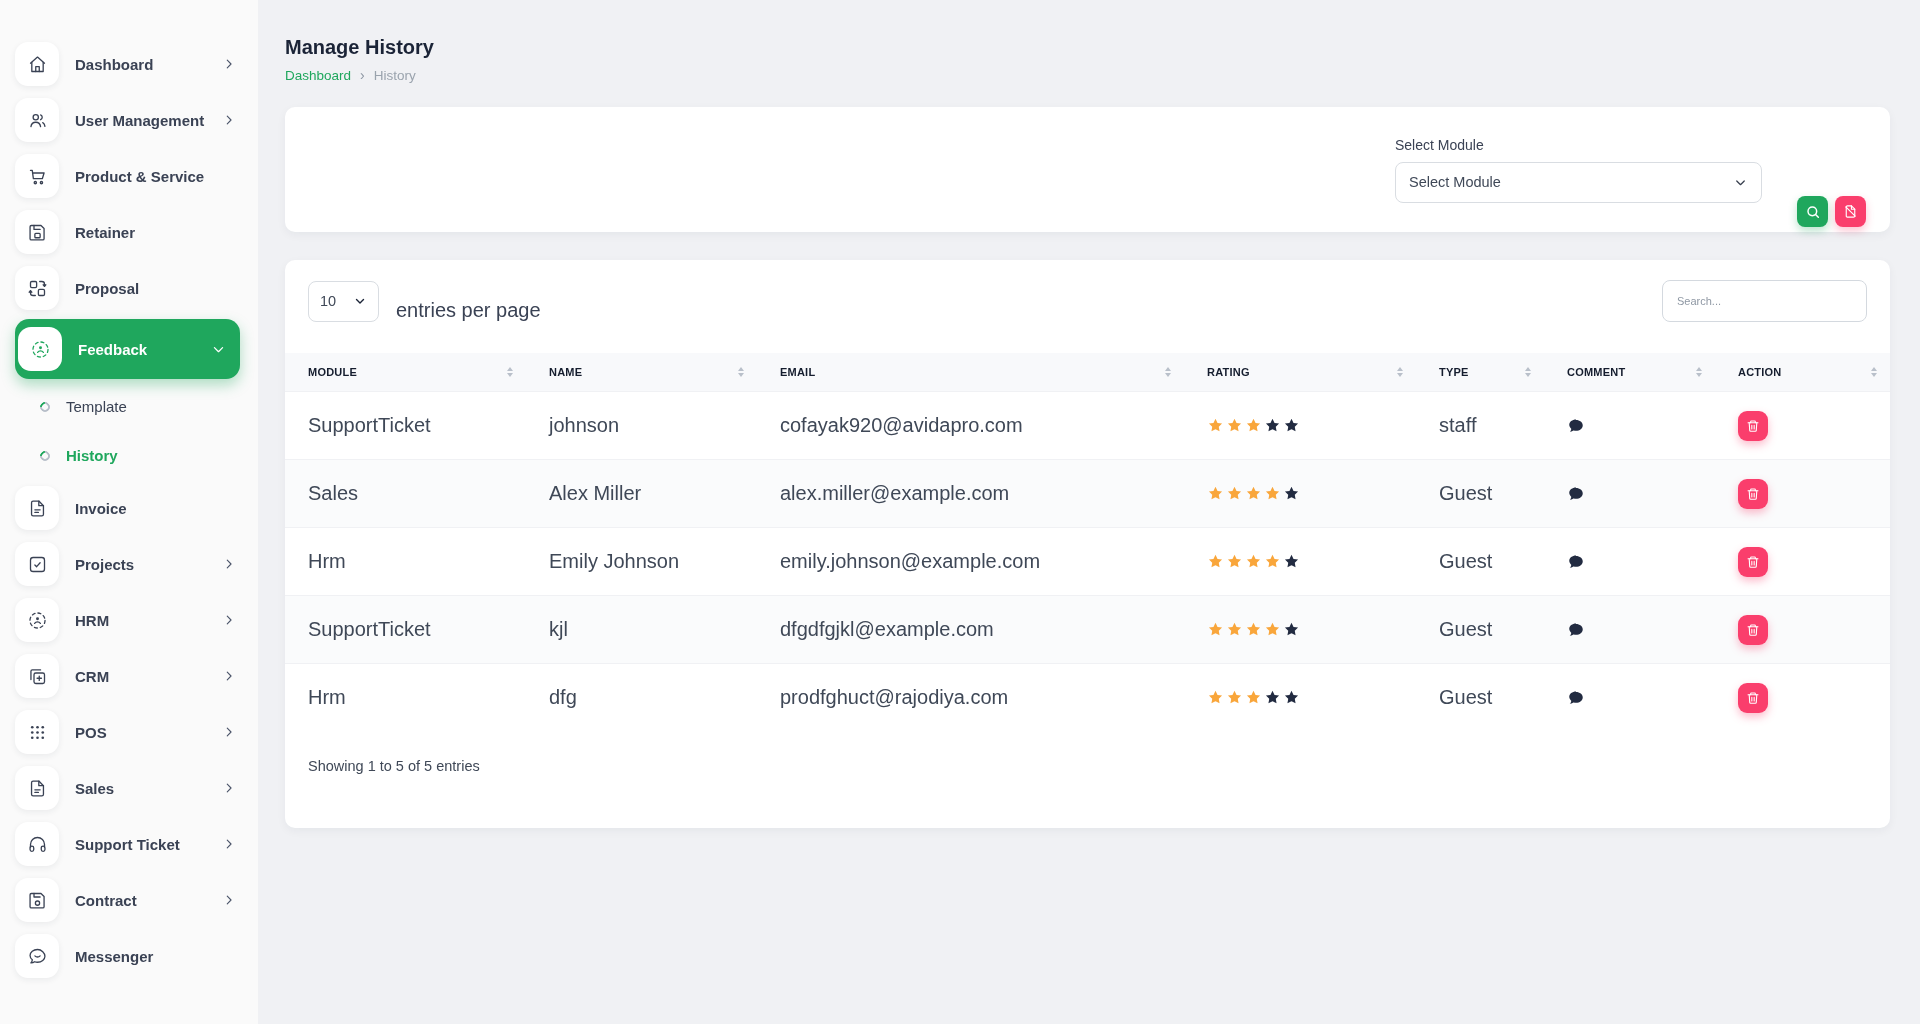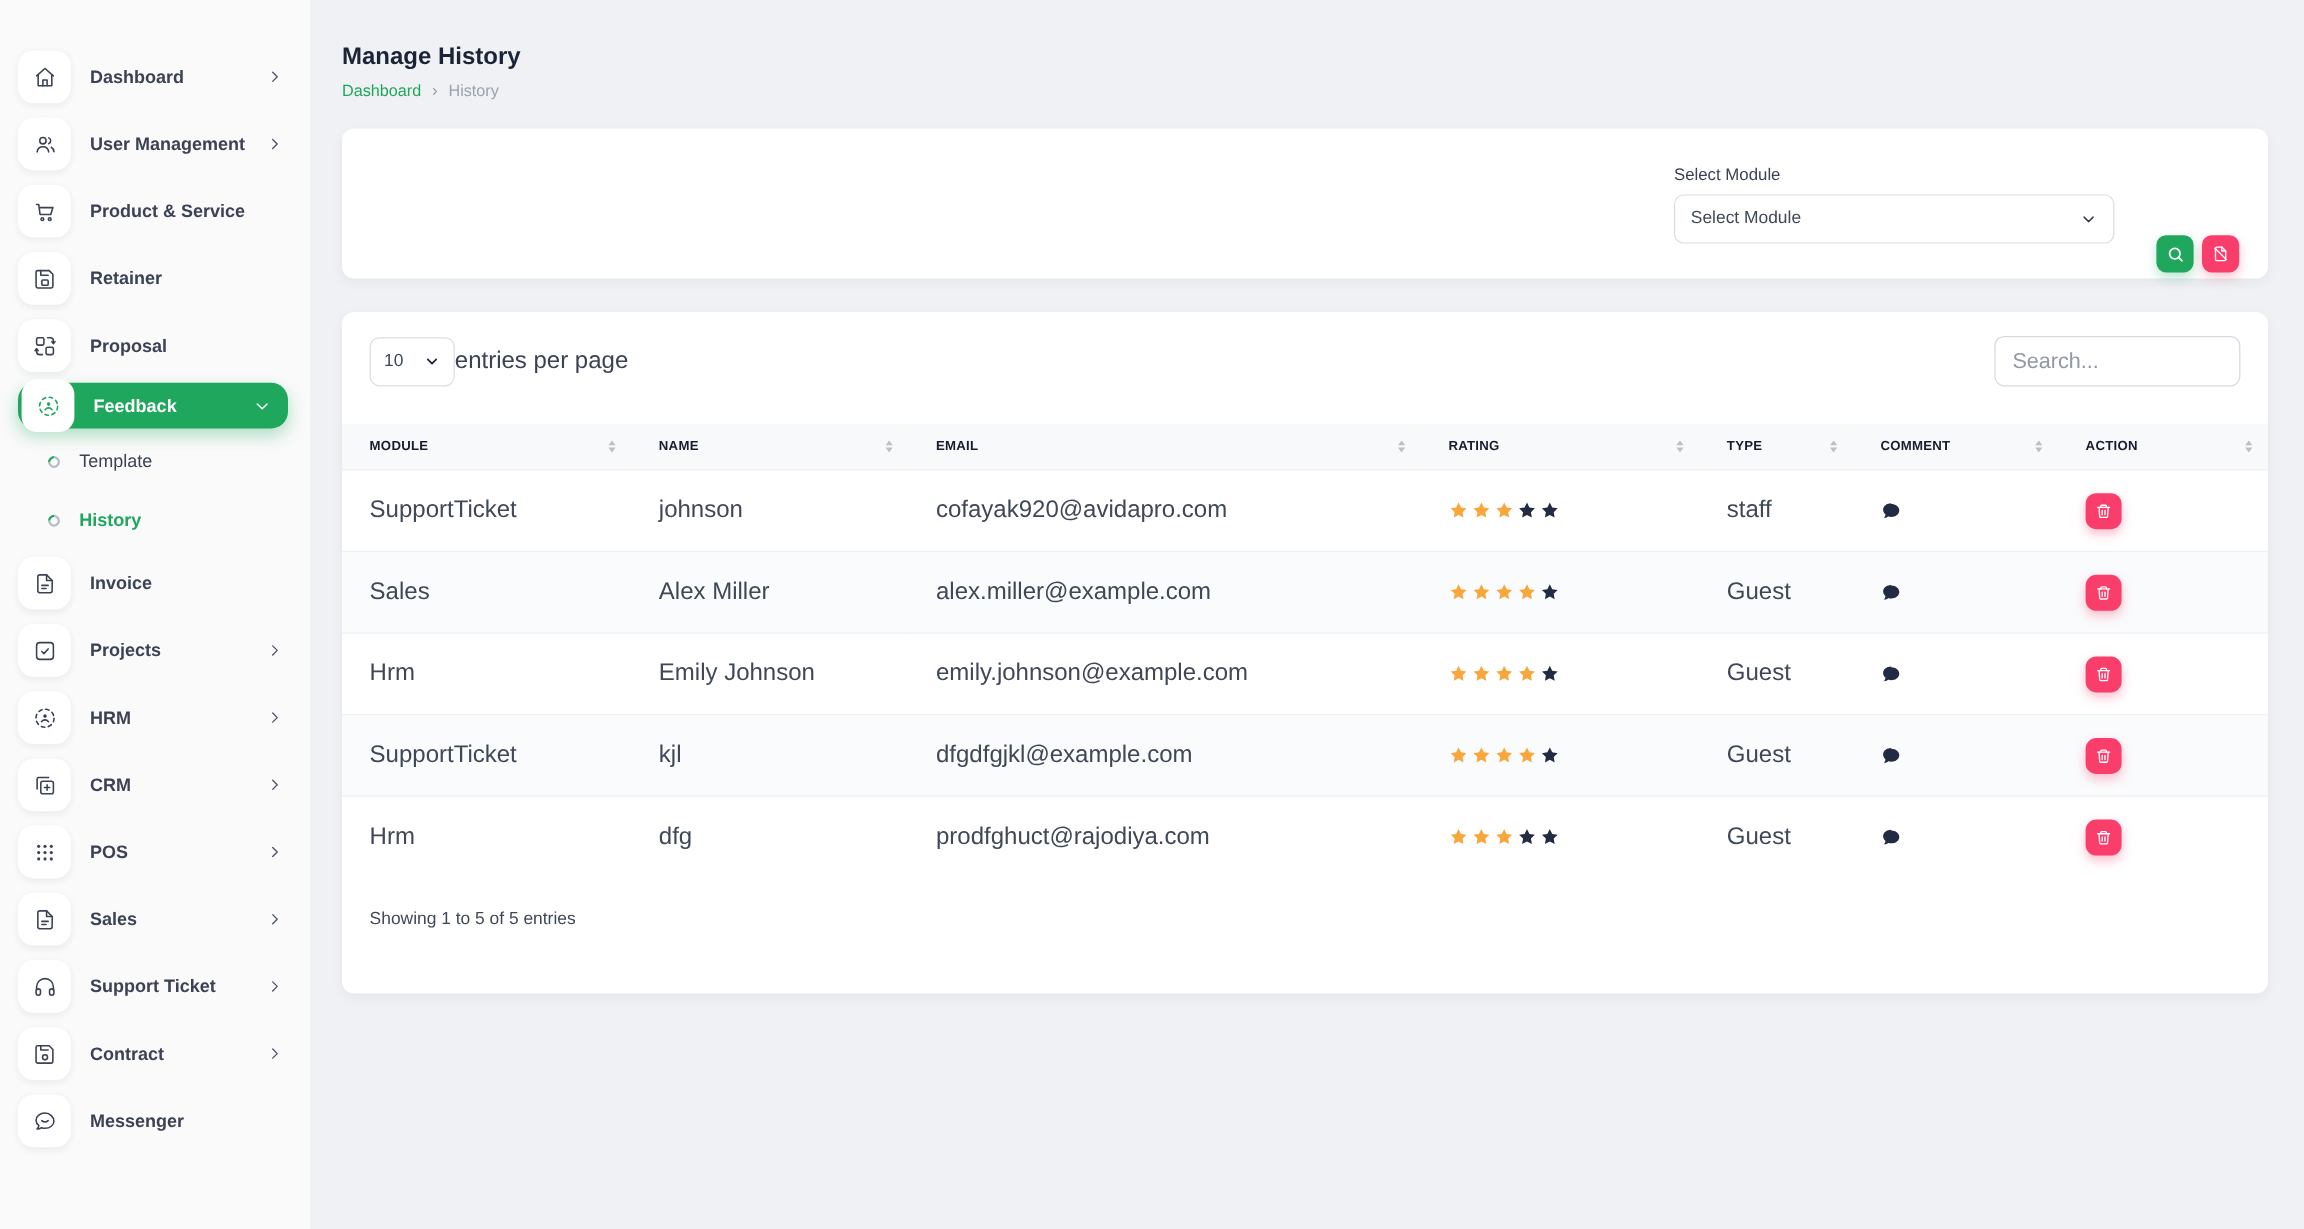--- a/index.html
+++ b/index.html
@@ -27,21 +27,21 @@
   .icon-box{
     width:44px;height:44px;border-radius:13px;background:#fff;
     box-shadow:0 2px 6px rgba(35,46,60,.07);
     display:flex;align-items:center;justify-content:center;
     color:#3a4254;margin-right:16px;flex:none;
   }
   .icon-box svg{width:21px;height:21px;}
   .nav-label{flex:1;font-size:15px;font-weight:600;color:#3a4254;}
   .item-chevron{display:flex;color:#4a5368;margin-right:4px;}
   .nav-item.active{
-    height:38px;margin:3px 18px 3px 15px;padding:0 10px 0 3px;
+    height:60px;margin:3px 18px 3px 15px;padding:0 10px 0 3px;
     background:var(--primary);border-radius:14px;
     box-shadow:0 6px 14px rgba(31,167,93,.35);
   }
   .nav-item.active .icon-box{color:var(--primary);box-shadow:none;}
   .nav-item.active .nav-label{color:#fff;}
   .nav-item.active .item-chevron{color:#fff;}
   .nav-sub{
     height:49px;display:flex;align-items:center;
     padding-left:40px;cursor:pointer;
   }
@@ -78,26 +78,26 @@
   .filter-buttons{display:flex;gap:7px;margin-left:35px;align-self:flex-end;margin-bottom:5px;}
   .btn{
     width:31px;height:31px;border:none;border-radius:8px;cursor:pointer;
     display:flex;align-items:center;justify-content:center;
   }
   .btn-green{background:var(--primary);box-shadow:0 4px 9px rgba(31,167,93,.3);}
   .btn-pink{background:var(--danger);box-shadow:0 4px 9px rgba(250,62,108,.3);}
   
   .table-card{margin-top:28px;overflow:hidden;}
   .table-controls{display:flex;justify-content:space-between;align-items:center;padding:20px 23px 31px;}
-  .controls-left{display:flex;align-items:center;}
+  .controls-left{display:flex;align-items:flex-end;gap:17px;}
   .page-size{width:71px;padding:0 11px;}
   .entries-label{font-size:20px;color:#3a4254;}
   .search-input{
     width:205px;height:42px;border:1px solid #d4d9df;border-radius:8px;
-    padding:0 14px;font-size:18px;color:#3f4857;outline:none;
+    padding:0 14px;font-size:11px;color:#3f4857;outline:none;
     font-family:"Liberation Sans",sans-serif;
   }
   .search-input::placeholder{color:#8f98a4;}
   table{width:100%;border-collapse:collapse;table-layout:fixed;}
   thead tr{background:#f8f9fb;}
   th{
     font-size:11px;font-weight:700;color:#151d2e;text-align:left;
     padding:13px 10px 13px 23px;letter-spacing:.02em;cursor:pointer;
   }
   .th-inner{display:flex;align-items:center;justify-content:space-between;}

